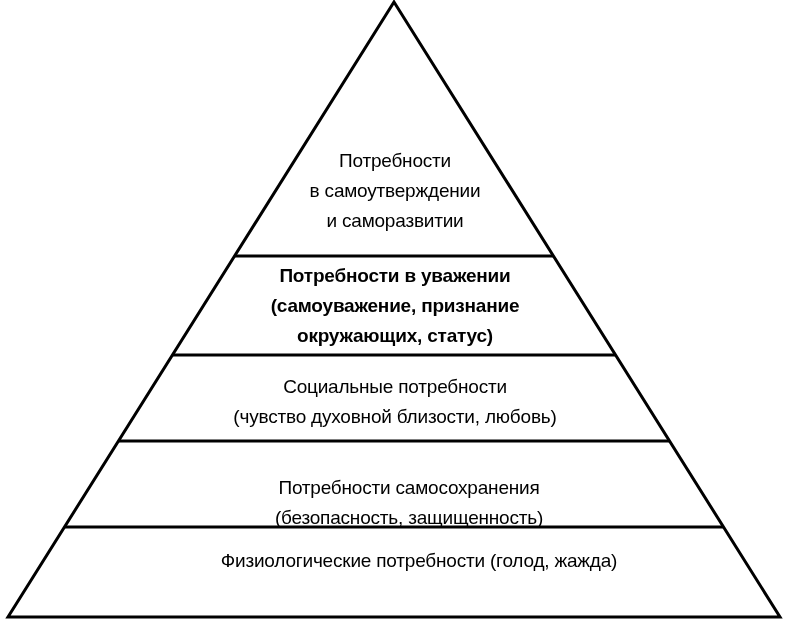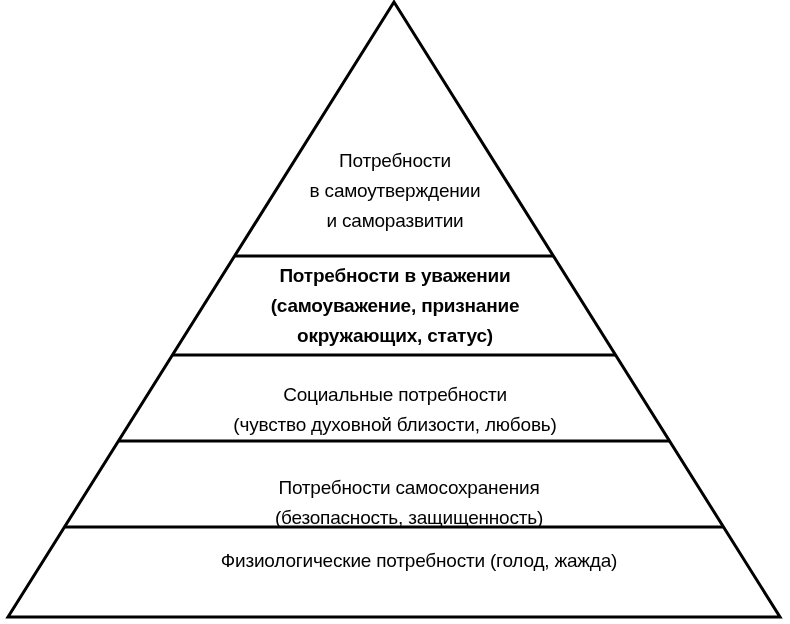--- a/index.html
+++ b/index.html
@@ -35,21 +35,21 @@
     font-family: "Liberation Sans", "DejaVu Sans", sans-serif;
     font-size: 19px;
     line-height: 30px;
     letter-spacing: -0.2px;
     white-space: pre-line;
     -webkit-font-smoothing: antialiased;
   }
   
   #tier-label-5 { top: 146px; }
   #tier-label-4 { top: 261px; font-weight: bold; }
-  #tier-label-3 { top: 380px; }
+  #tier-label-3 { top: 372px; }
   #tier-label-2 { top: 473px; margin-left: 14px; }
   #tier-label-1 { top: 546px; padding-left: 24px; }
 </style>
 </head>
 <body>
 
 <div id="pyramid-figure">
 
   <svg id="pyramid-svg" viewBox="0 0 790 624" aria-hidden="true">
 

